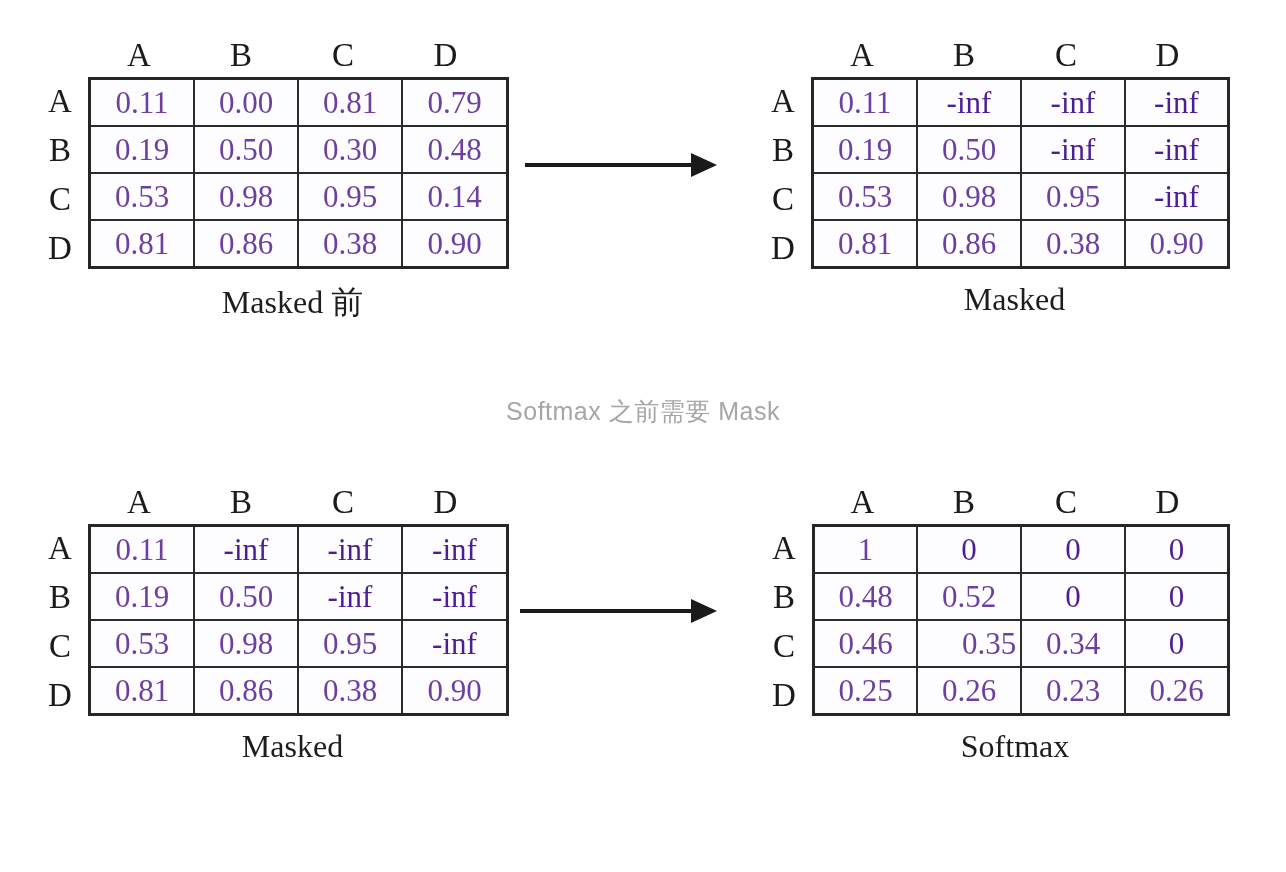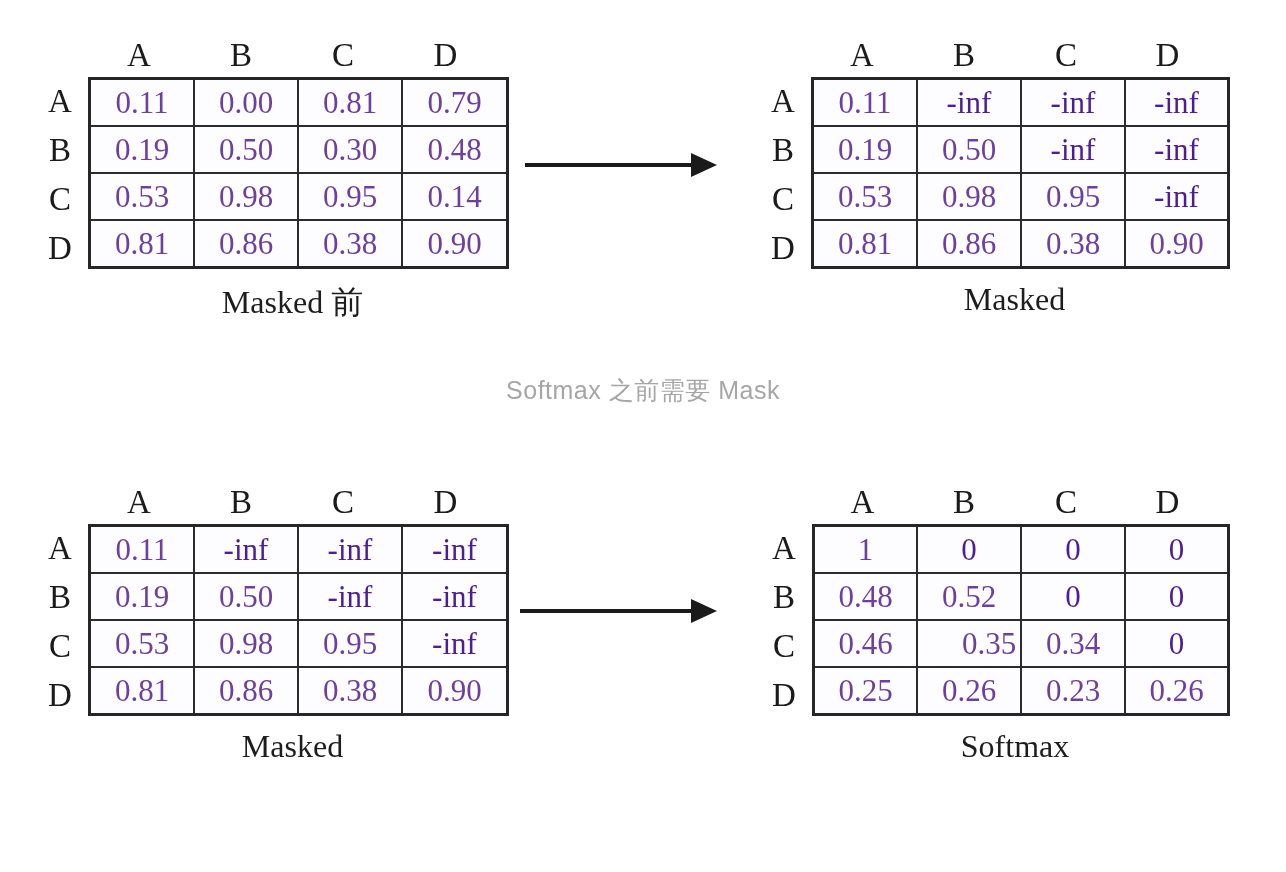--- a/index.html
+++ b/index.html
@@ -226,21 +226,21 @@
             <td style="height:45px;">0.38</td>
             <td style="height:45px;">0.90</td>
           </tr>
         </tbody>
       </table>
     </div>
 
     <div class="block-caption" style="left:0; top:248px; width:407px;">Masked</div>
   </div>
 
-  <div class="section-caption" style="top:374px;">Softmax 之前需要 Mask</div>
+  <div class="section-caption" style="top:395px;">Softmax 之前需要 Mask</div>
 
   <div class="matrix-block" style="left:88px; top:480px;">
     <div class="col-headers" style="width:409px;">
       <div class="col-head" style="width:102px;">A</div>
       <div class="col-head" style="width:102px;">B</div>
       <div class="col-head" style="width:102px;">C</div>
       <div class="col-head" style="width:103px;">D</div>
     </div>
 
     <div class="row-labels" style="left:-48px; top:44px;">

